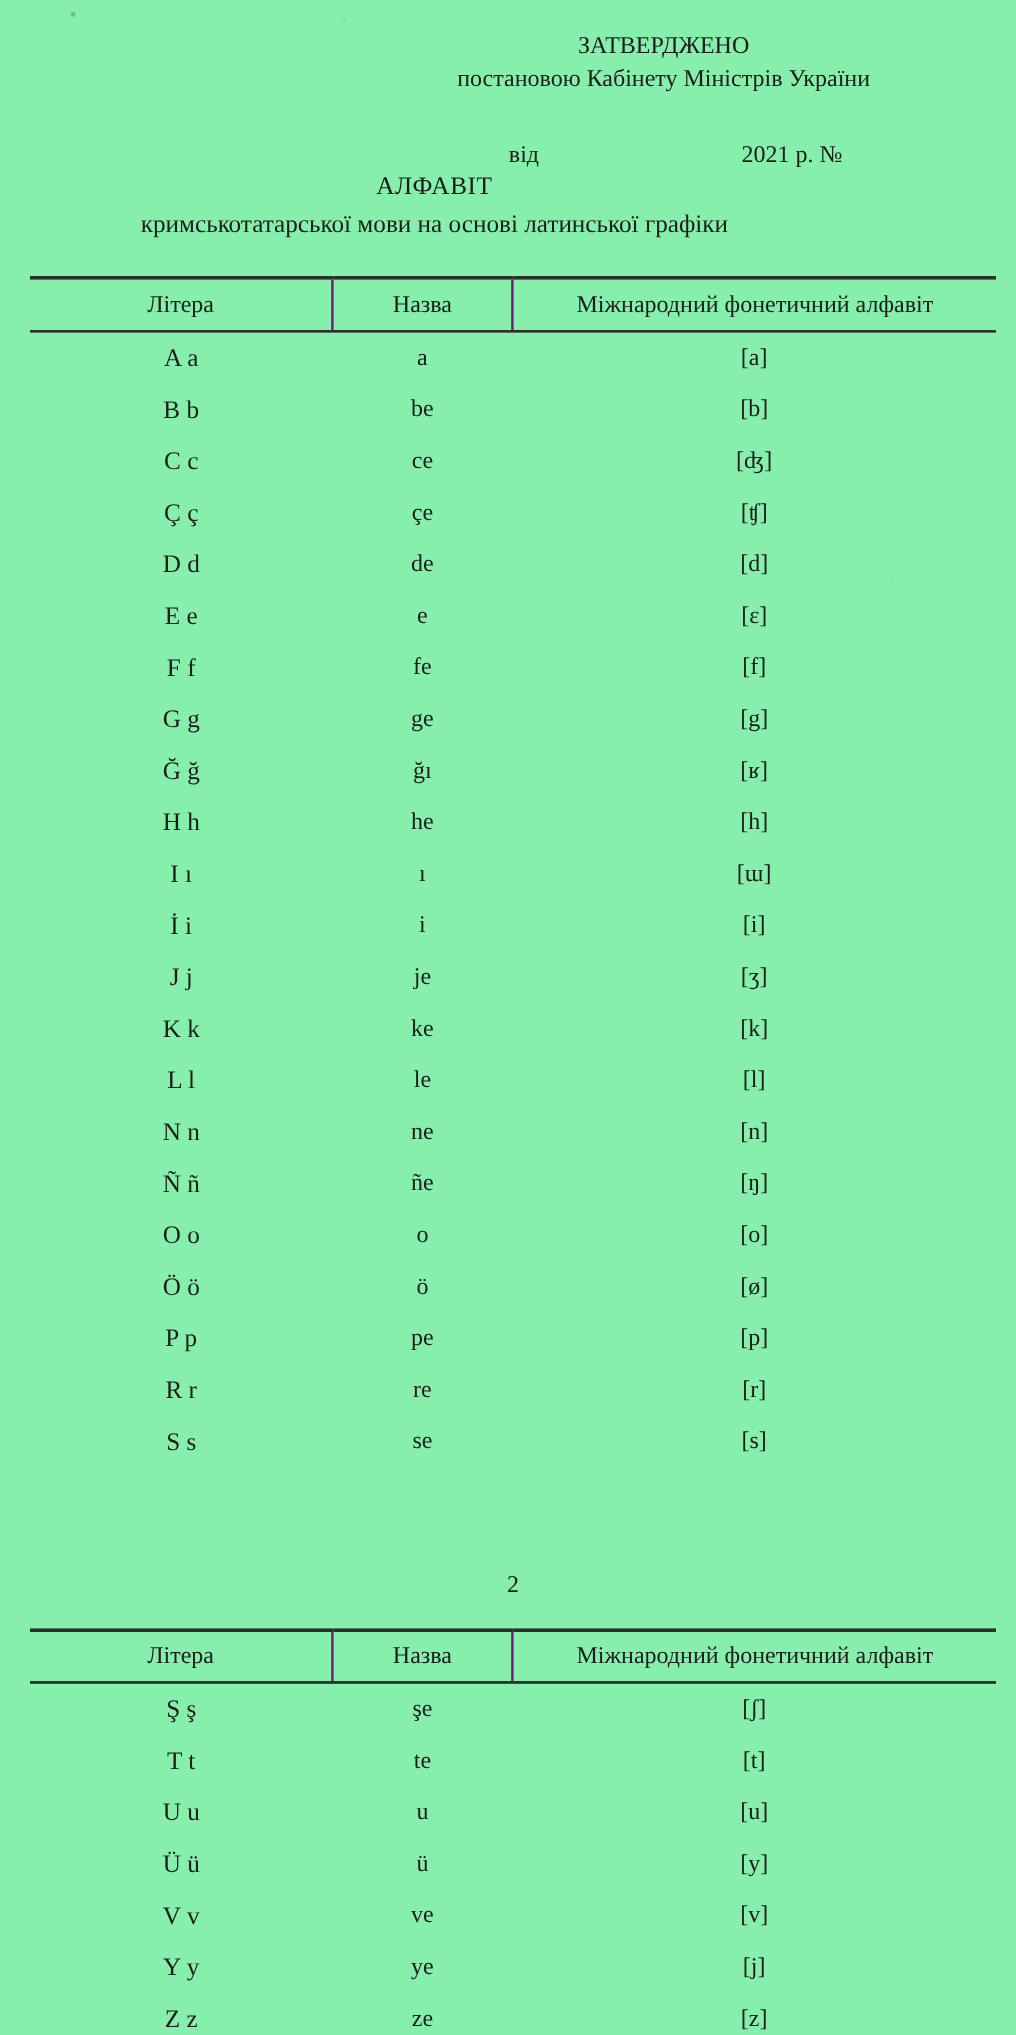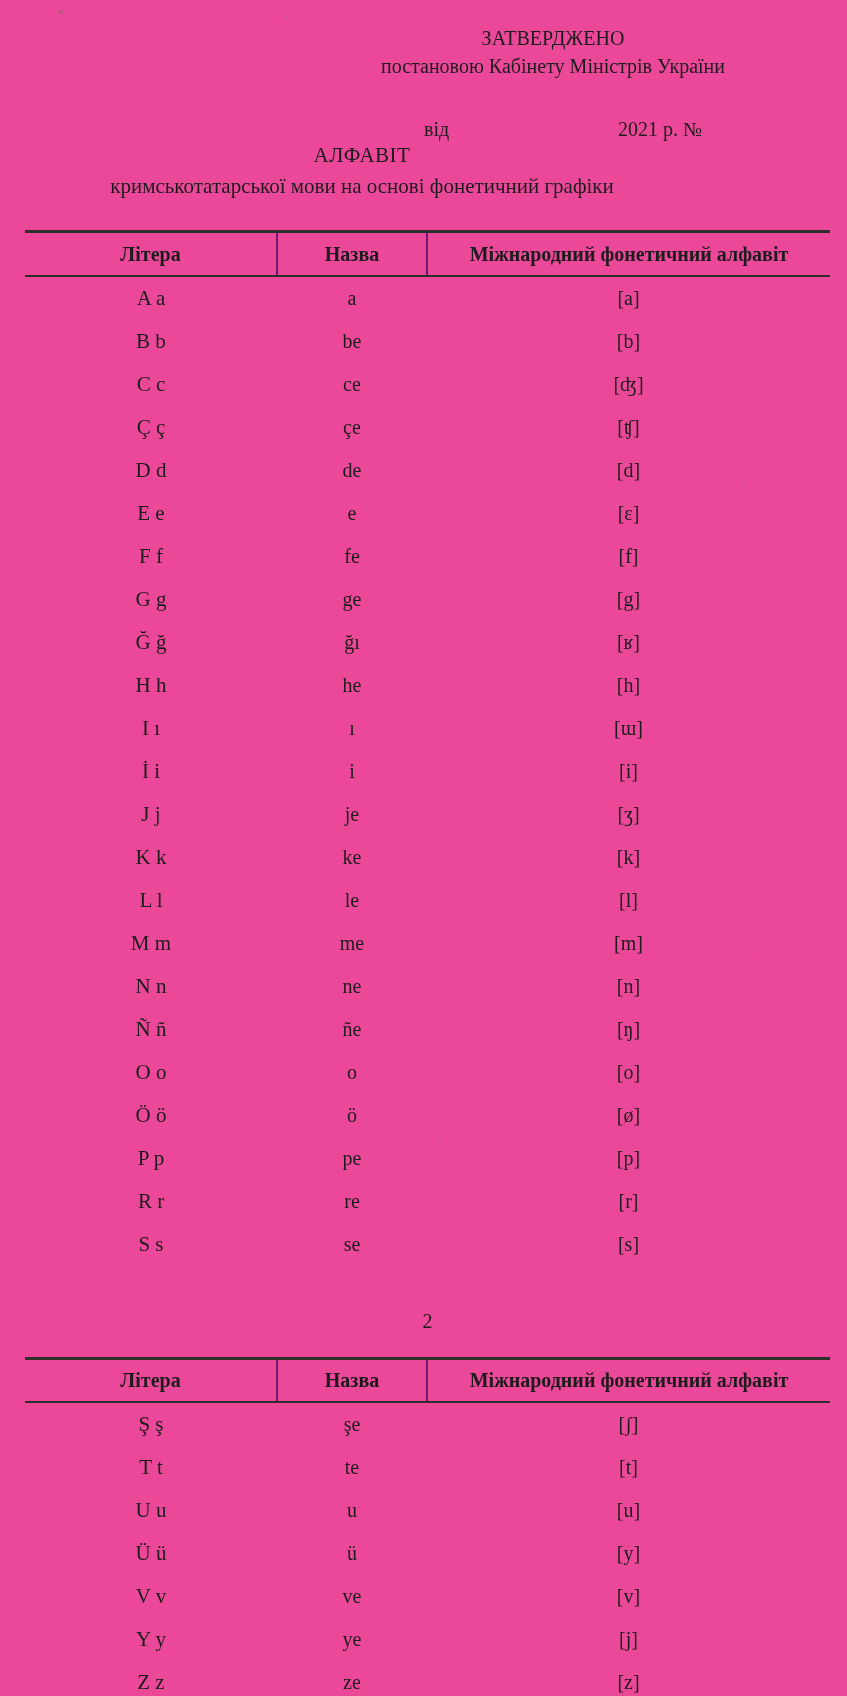--- a/index.html
+++ b/index.html
@@ -5,21 +5,21 @@
   html, body { margin: 0; padding: 0; }
   body {
     width: 847px; height: 1696px;
     background: #f2f2f0;
     font-family: "Liberation Serif", "DejaVu Serif", serif;
     color: #1c1c1c;
   }
   .page {
     position: relative;
     width: 847px; height: 1696px;
-    background: #ec4899;
+    background: #86efac;
     overflow: hidden;
   }
 
   
   .approval {
     position: absolute;
     top: 24px; left: 358px; width: 390px;
     font-size: 20px; line-height: 28px;
     text-align: center;
     white-space: nowrap;
@@ -45,21 +45,21 @@
     position: absolute; left: 25px; width: 805px;
     border-collapse: collapse; table-layout: fixed;
     font-size: 20px;
   }
   #table1 { top: 230px; }
   #table2 { top: 1357px; }
   col.c-letter { width: 252px; }
   col.c-name   { width: 150px; }
   col.c-ipa    { width: 403px; }
   table.alpha thead th {
-    font-weight: bold;
+    font-weight: normal;
     height: 40px;
     border-top: 3px solid #2e2e2c;
     border-bottom: 2px solid #2e2e2c;
     text-align: center;
     vertical-align: middle;
   }
   #table2 thead th { height: 39px; }
   table.alpha thead th.sep { border-left: 2px solid #701a75; }
   table.alpha tbody td {
     height: 41px;
@@ -104,21 +104,21 @@
     <div>ЗАТВЕРДЖЕНО</div>
     <div>постановою Кабінету Міністрів України</div>
     <div class="line3">
       <span>від</span>
       <span>2021 р. №</span>
     </div>
   </div>
 
   <div class="doc-title">
     <div class="t1">АЛФАВІТ</div>
-    <div class="t2">кримськотатарської мови на основі фонетичний графіки</div>
+    <div class="t2">кримськотатарської мови на основі латинської графіки</div>
   </div>
 
   <table class="alpha" id="table1">
     <colgroup>
         <col class="c-letter">
         <col class="c-name">
         <col class="c-ipa">
       </colgroup>
     <thead>
       <tr>
@@ -197,25 +197,20 @@
           <td class="col-letter">K k</td>
           <td class="col-name">ke</td>
           <td class="col-ipa">[k]</td>
         </tr>
         <tr>
           <td class="col-letter">L l</td>
           <td class="col-name">le</td>
           <td class="col-ipa">[l]</td>
         </tr>
         <tr>
-          <td class="col-letter">M m</td>
-          <td class="col-name">me</td>
-          <td class="col-ipa">[m]</td>
-        </tr>
-        <tr>
           <td class="col-letter">N n</td>
           <td class="col-name">ne</td>
           <td class="col-ipa">[n]</td>
         </tr>
         <tr>
           <td class="col-letter">Ñ ñ</td>
           <td class="col-name">ñe</td>
           <td class="col-ipa">[ŋ]</td>
         </tr>
         <tr>

